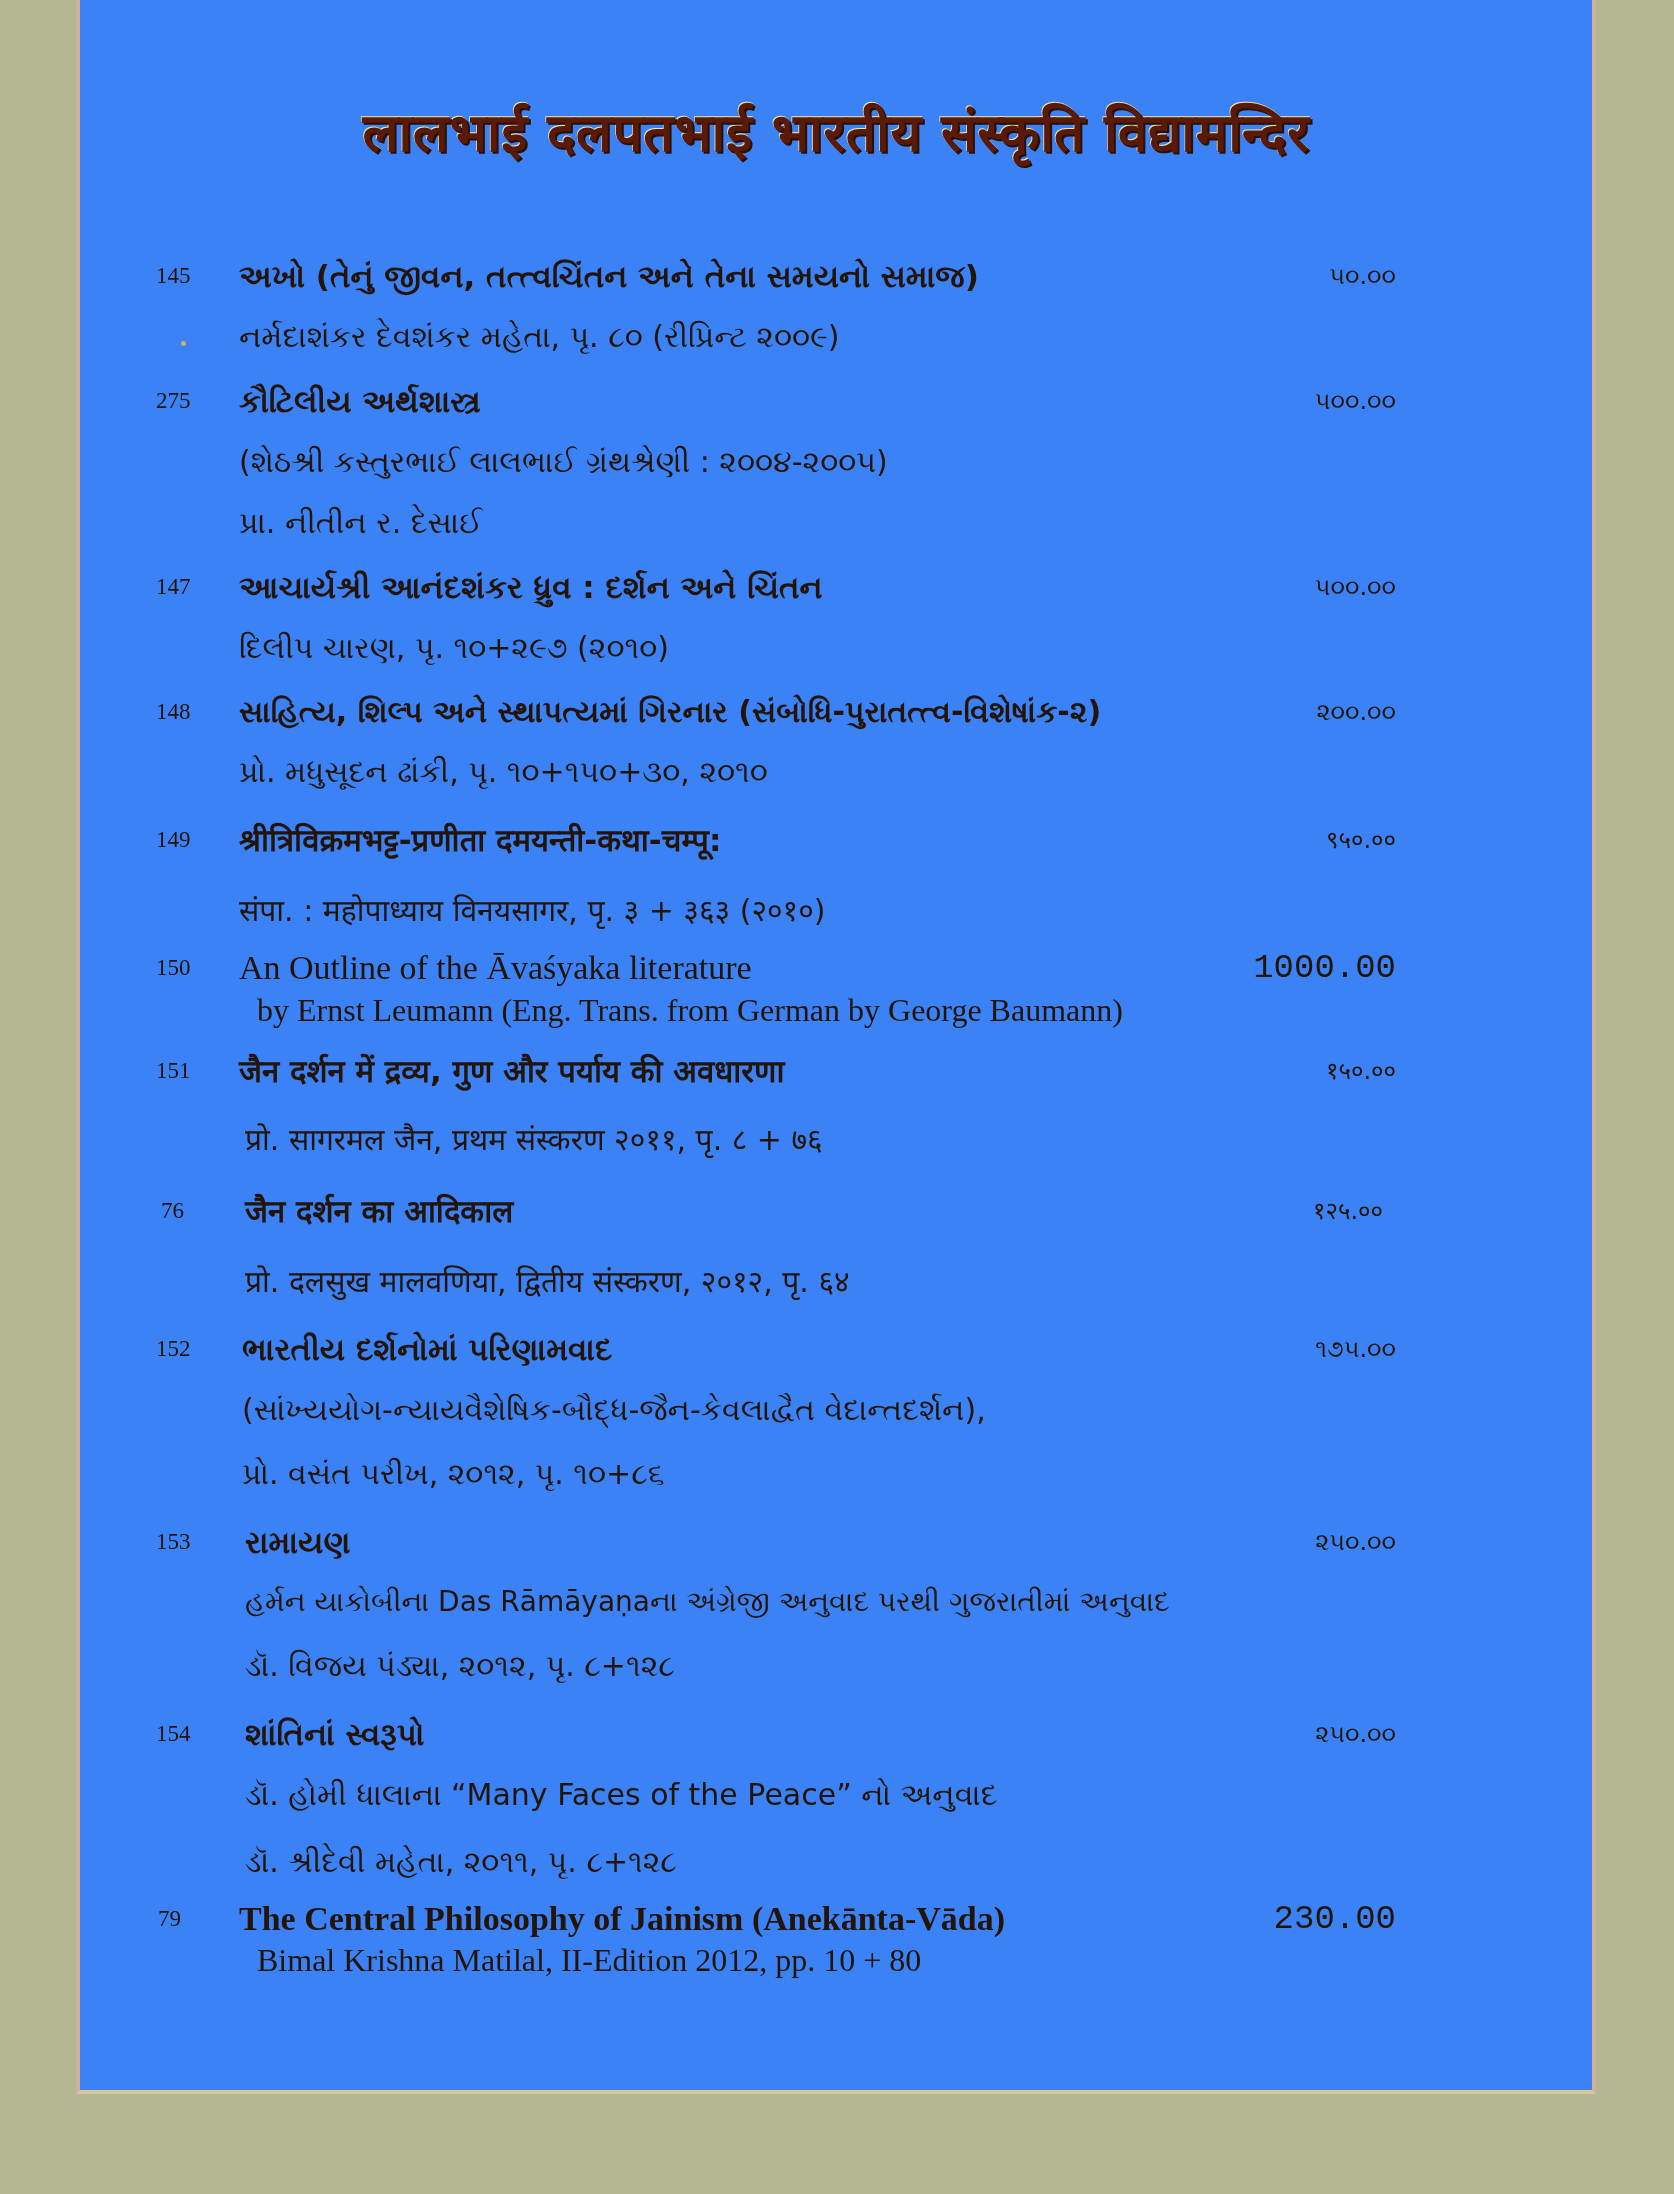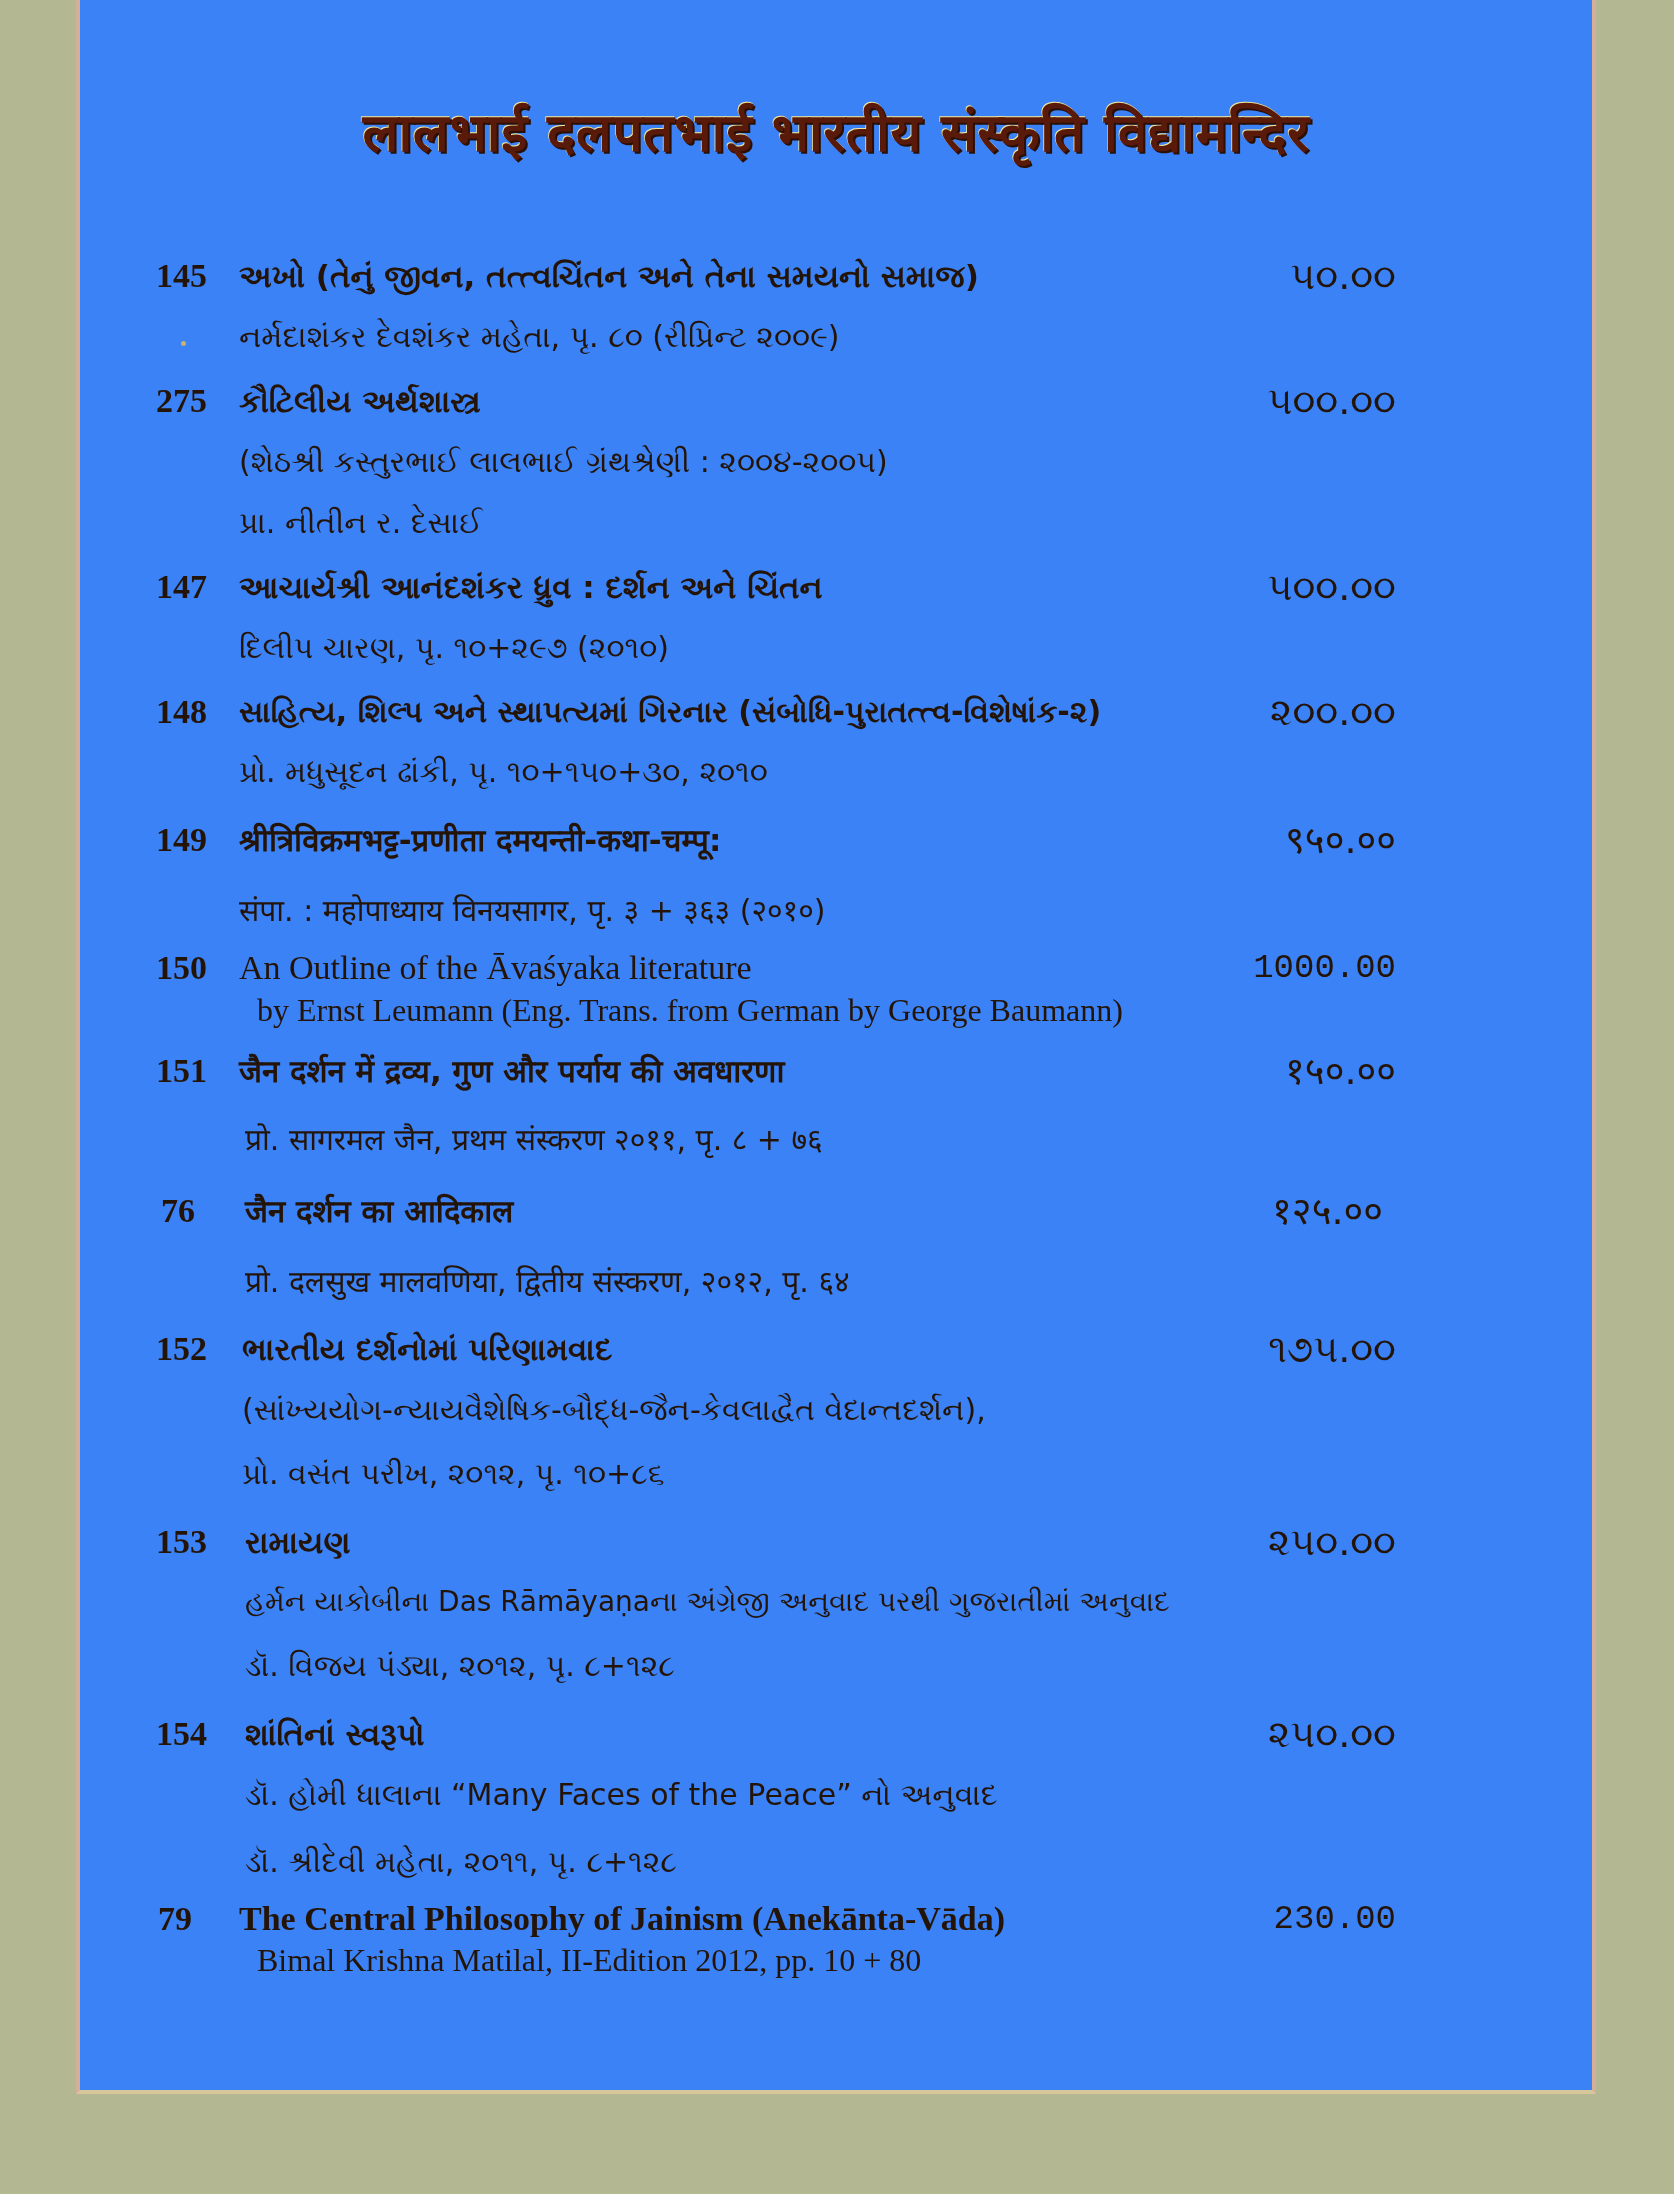--- a/index.html
+++ b/index.html
@@ -44,43 +44,43 @@
     position: absolute;
     left: 0;
     width: 100%;
     height: 40px;
     color: #241408;
   }
   .row .num {
     position: absolute;
     left: 76px;
     font-family: "Liberation Serif", serif;
-    font-weight: bold;
-    font-size: 34px;
+    font-weight: normal;
+    font-size: 23px;
     line-height: 40px;
   }
   .row .title {
     position: absolute;
     left: 159px;
     font-family: "DejaVu Sans", sans-serif;
     font-weight: bold;
     font-size: 31px;
     line-height: 40px;
     white-space: nowrap;
   }
   .row .title.en {
     font-family: "Liberation Serif", serif;
     font-size: 34px;
     text-align: right;
   }
   .row .price {
     position: absolute;
     right: 196px;
     font-family: "DejaVu Sans", sans-serif;
-    font-size: 38px;
+    font-size: 24px;
     line-height: 40px;
     white-space: nowrap;
   }
   .row .price.en {
     font-family: Liberation Mono, monospace;
     font-size: 34px;
   }
   .sub {
     position: absolute;
     left: 159px;

